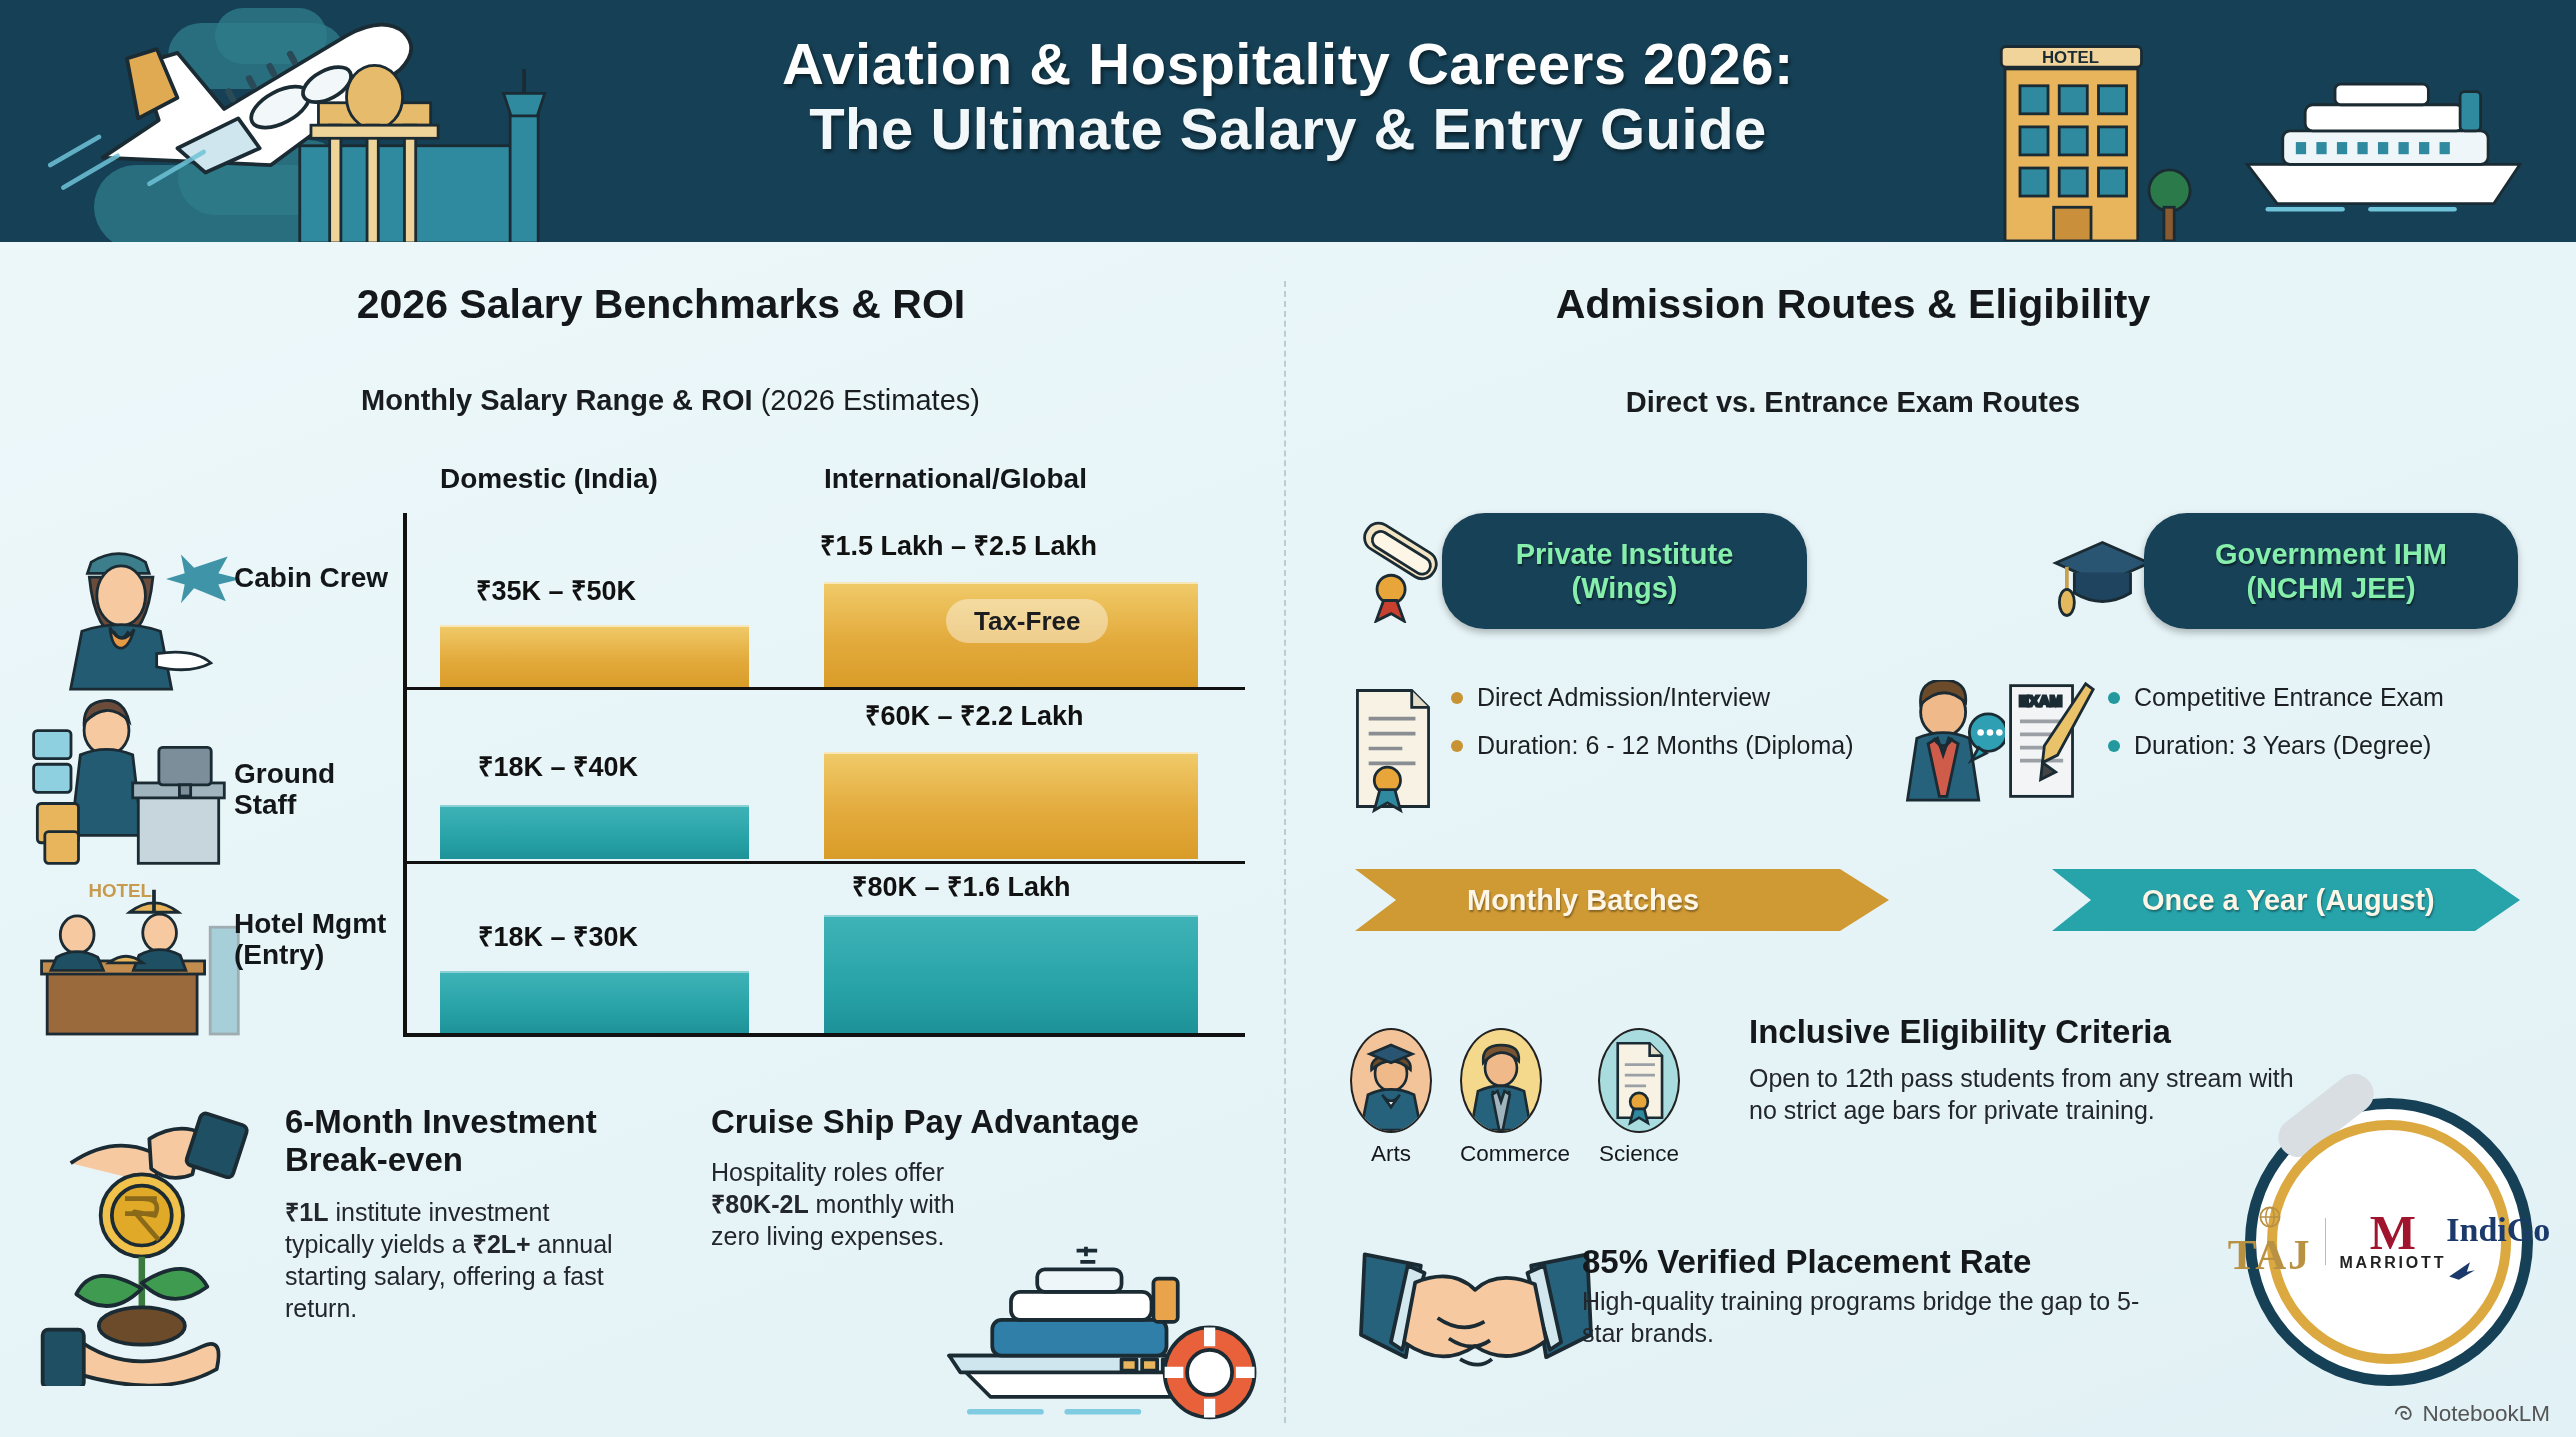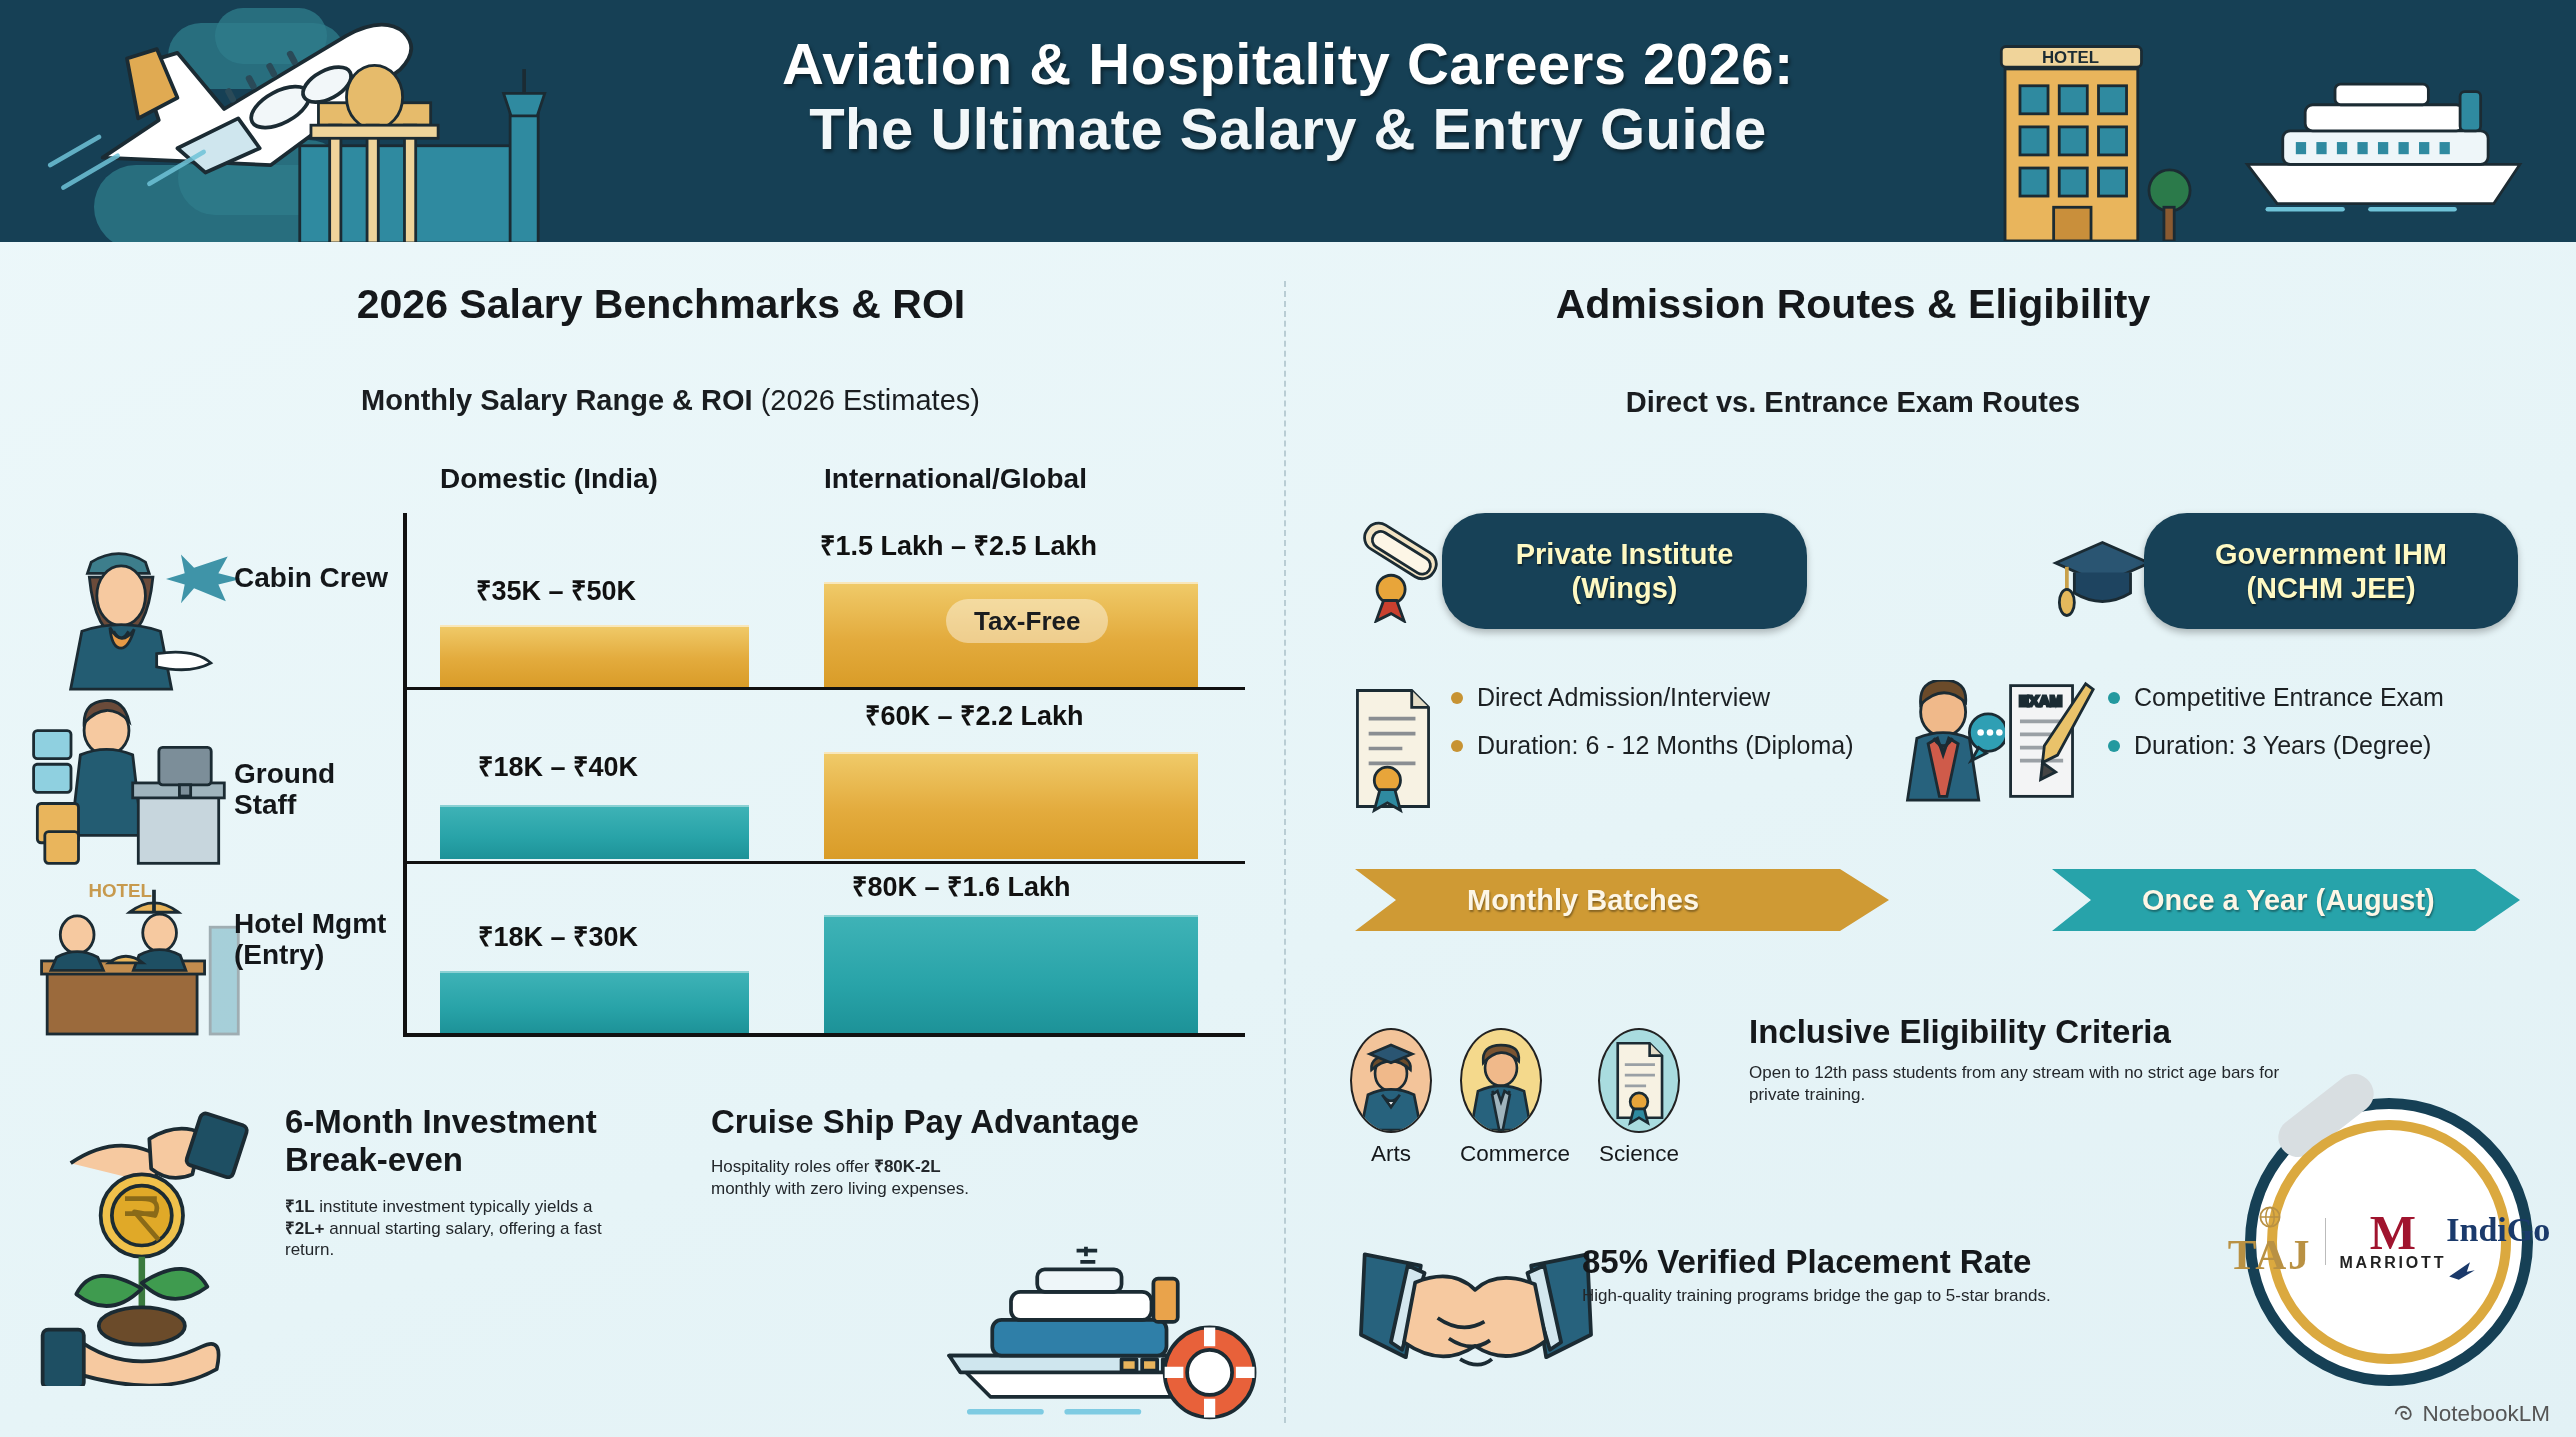--- a/index.html
+++ b/index.html
@@ -53,27 +53,27 @@
   .bar-teal { background: linear-gradient(180deg,#3fb3b7 0%, #28a3a8 60%, #1d9298 100%); box-shadow: inset 0 1.9px 0 rgba(255,255,255,.4); }
   .barlabel { position:absolute; font-size:27px; font-weight:bold; color:#111; white-space:nowrap; }
   .taxfree {
     position:absolute; background:rgba(255,255,255,.42); border-radius:37px;
     padding:6.6px 28px; font-size:26px; font-weight:bold; color:#1b1d1f;
   }
   .rowlabel { position:absolute; font-size:28px; font-weight:bold; color:#14171a; line-height:1.12; text-align:left; }
 
   
   .card-h { font-size:33px; font-weight:bold; color:#15181b; line-height:1.15; }
-  .card-p { font-size:17px; color:#23272b; line-height:1.28; }
+  .card-p { font-size:25px; color:#23272b; line-height:1.28; }
   .card-p b { font-weight:bold; }
 
   
   .pill {
     position:absolute; background:#174157; border-radius:43px;
-    color:#fef9c3; font-size:29px; font-weight:bold; text-align:center;
+    color:#86efac; font-size:29px; font-weight:bold; text-align:center;
     display:flex; align-items:center; justify-content:center; flex-direction:column;
     line-height:1.18; box-shadow: 0 3.7px 7.5px rgba(0,0,0,.25);
     text-shadow: 0.9px 1.9px 1.9px rgba(0,0,0,.5);
   }
   .bullets { position:absolute; font-size:25px; color:#1c2023; line-height:1.3; }
   .bullets li { list-style:none; position:relative; padding-left:28px; margin-bottom:15px; }
   .bullets li:before { content:""; position:absolute; left:1.9px; top:11.2px; width:12px; height:12px; border-radius:50%; }
   .bullets.gold li:before { background:#c79333; }
   .bullets.teal li:before { background:#23999f; }
 

